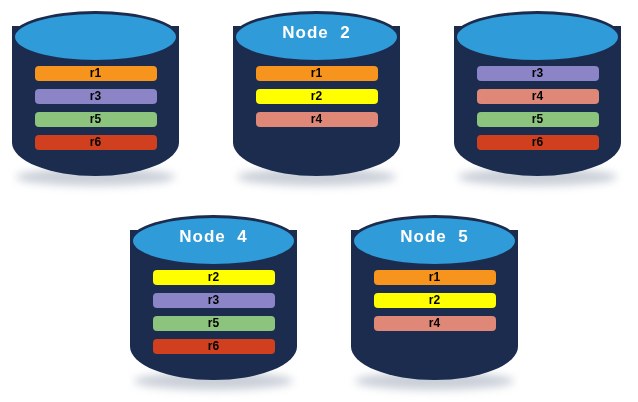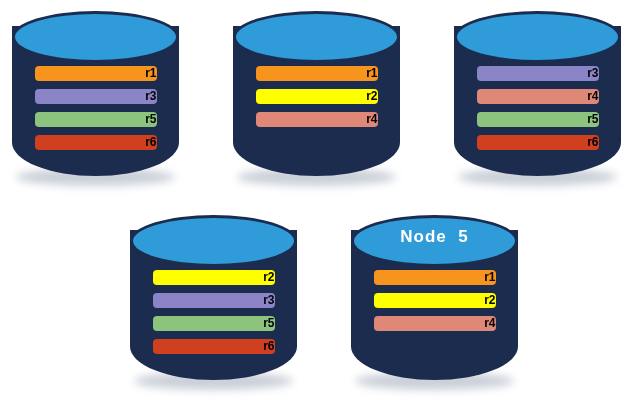--- a/index.html
+++ b/index.html
@@ -93,21 +93,21 @@
 
   .shard {
     width: 122px;
     height: 15px;
     margin-bottom: 8px;
     border-radius: 4px;
     color: #000000;
     font-size: 12px;
     font-weight: bold;
     line-height: 15px;
-    text-align: right;
+    text-align: center;
   }
   .shard:last-child { margin-bottom: 0; }
 </style>
 </head>
 <body>
 
 <div id="diagram">
     <div class="node" style="left: 8px; top: 8px;">
       <div class="cyl-shadow"></div>
       <div class="cyl-body"></div>
@@ -116,20 +116,21 @@
         <div class="shard" style="background: rgb(247, 148, 30);">r1</div>
         <div class="shard" style="background: rgb(139, 132, 198);">r3</div>
         <div class="shard" style="background: rgb(140, 196, 126);">r5</div>
         <div class="shard" style="background: rgb(208, 64, 31);">r6</div>
       </div>
     </div>
     <div class="node" style="left: 229px; top: 8px;">
       <div class="cyl-shadow"></div>
       <div class="cyl-body"></div>
       <div class="cyl-top"></div>
+      <div class="node-label">Node  2</div>
       <div class="shards">
         <div class="shard" style="background: rgb(247, 148, 30);">r1</div>
         <div class="shard" style="background: rgb(255, 255, 0);">r2</div>
         <div class="shard" style="background: rgb(224, 136, 120);">r4</div>
       </div>
     </div>
     <div class="node" style="left: 450px; top: 8px;">
       <div class="cyl-shadow"></div>
       <div class="cyl-body"></div>
       <div class="cyl-top"></div>
@@ -137,20 +138,21 @@
         <div class="shard" style="background: rgb(139, 132, 198);">r3</div>
         <div class="shard" style="background: rgb(224, 136, 120);">r4</div>
         <div class="shard" style="background: rgb(140, 196, 126);">r5</div>
         <div class="shard" style="background: rgb(208, 64, 31);">r6</div>
       </div>
     </div>
     <div class="node" style="left: 126px; top: 212px;">
       <div class="cyl-shadow"></div>
       <div class="cyl-body"></div>
       <div class="cyl-top"></div>
+      <div class="node-label">Node  4</div>
       <div class="shards">
         <div class="shard" style="background: rgb(255, 255, 0);">r2</div>
         <div class="shard" style="background: rgb(139, 132, 198);">r3</div>
         <div class="shard" style="background: rgb(140, 196, 126);">r5</div>
         <div class="shard" style="background: rgb(208, 64, 31);">r6</div>
       </div>
     </div>
     <div class="node" style="left: 347px; top: 212px;">
       <div class="cyl-shadow"></div>
       <div class="cyl-body"></div>

